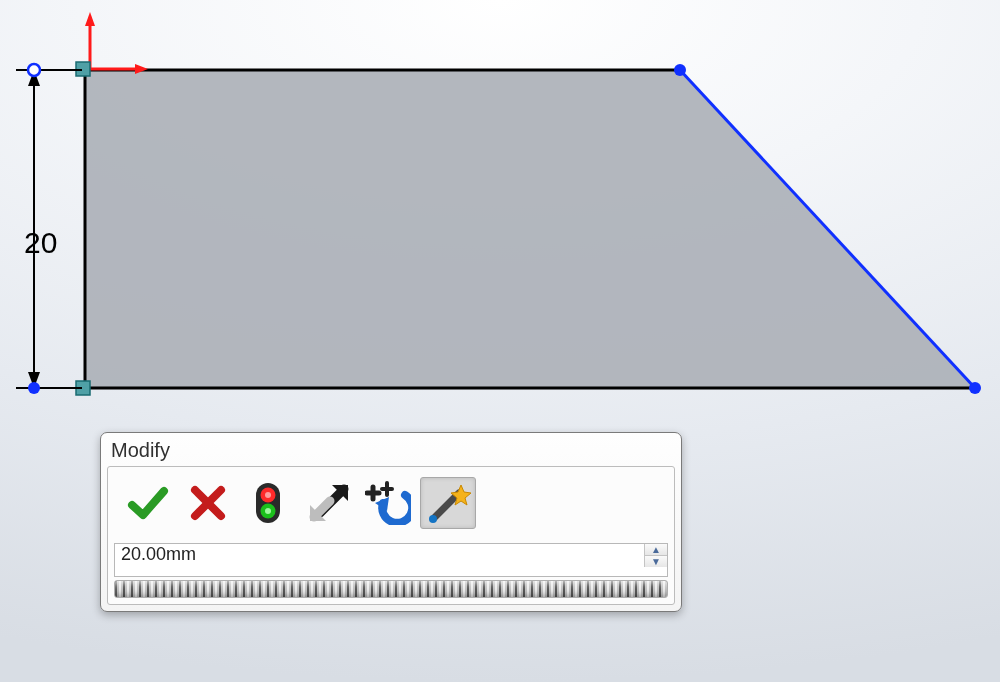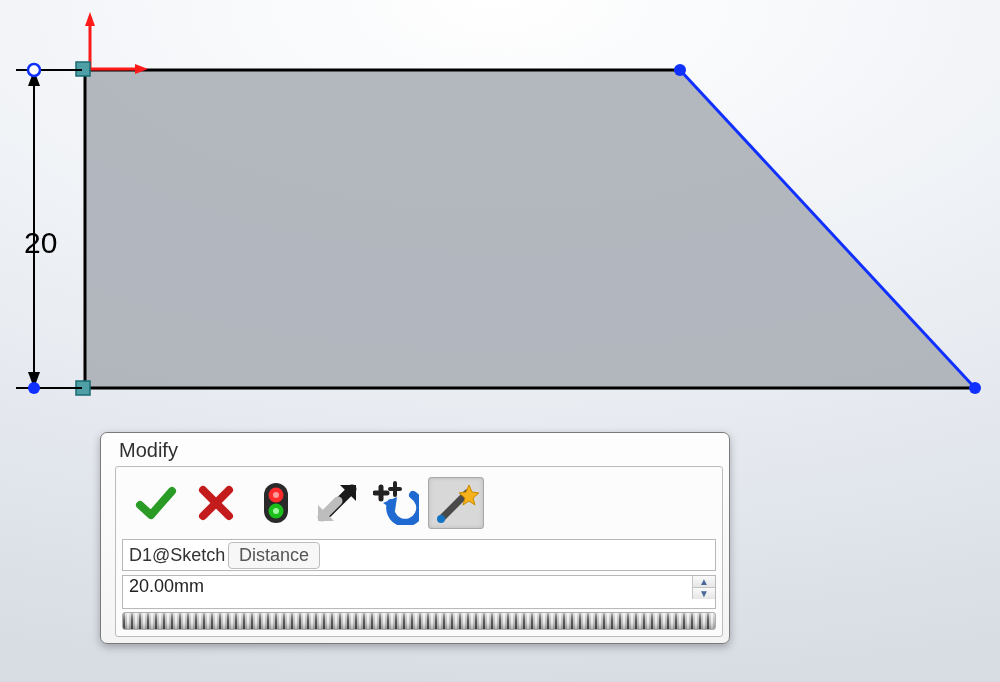--- a/index.html
+++ b/index.html
@@ -34,26 +34,26 @@
     color: #000;
     font-weight: 500;
     margin-top: 16px;
   }
 
   
   .modify-dialog {
     position: absolute;
     left: 100px;
     top: 432px;
-    width: 630px;
+    width: 582px;
     background: linear-gradient(#fefefe, #f4f4f4);
     border: 1px solid #7a7a7a;
     border-radius: 7px;
     box-shadow: 0 3px 8px rgba(0,0,0,0.28);
-    padding: 4px 6px 6px 14px;
+    padding: 4px 6px 6px 6px;
     box-sizing: border-box;
   }
   .modify-title {
     font-size: 20px;
     color: #303030;
     padding: 2px 4px 4px 4px;
     font-weight: 400;
   }
   .modify-inner {
     border: 1px solid #bcbcbc;
@@ -250,24 +250,20 @@
 
       <div class="tbtn pressed">
         <svg width="46" height="44" viewBox="0 0 46 44">
           <line x1="10" y1="36" x2="34" y2="12" stroke="#4a4a4a" stroke-width="7" stroke-linecap="round"></line>
           <circle cx="8" cy="38" r="4" fill="#1474c4"></circle>
           <polygon points="36,4 39,11 46,12 40,17 42,24 36,20 30,24 32,17 26,12 33,11" fill="#f5b21a" stroke="#c98800" stroke-width="1"></polygon>
         </svg>
       </div>
     </div>
 
-    <div class="dim-name-row">
-      <span class="dim-name-text">D1@Sketch</span>
-      <span class="tooltip-chip">Distance</span>
-    </div>
 
     <div class="value-row">
       <input class="value-input" type="text" value="20.00mm" style="">
       <div class="spinner">
         <div class="spin">▲</div>
         <div class="spin">▼</div>
       </div>
     </div>
 
     <div class="thumbwheel"></div>

